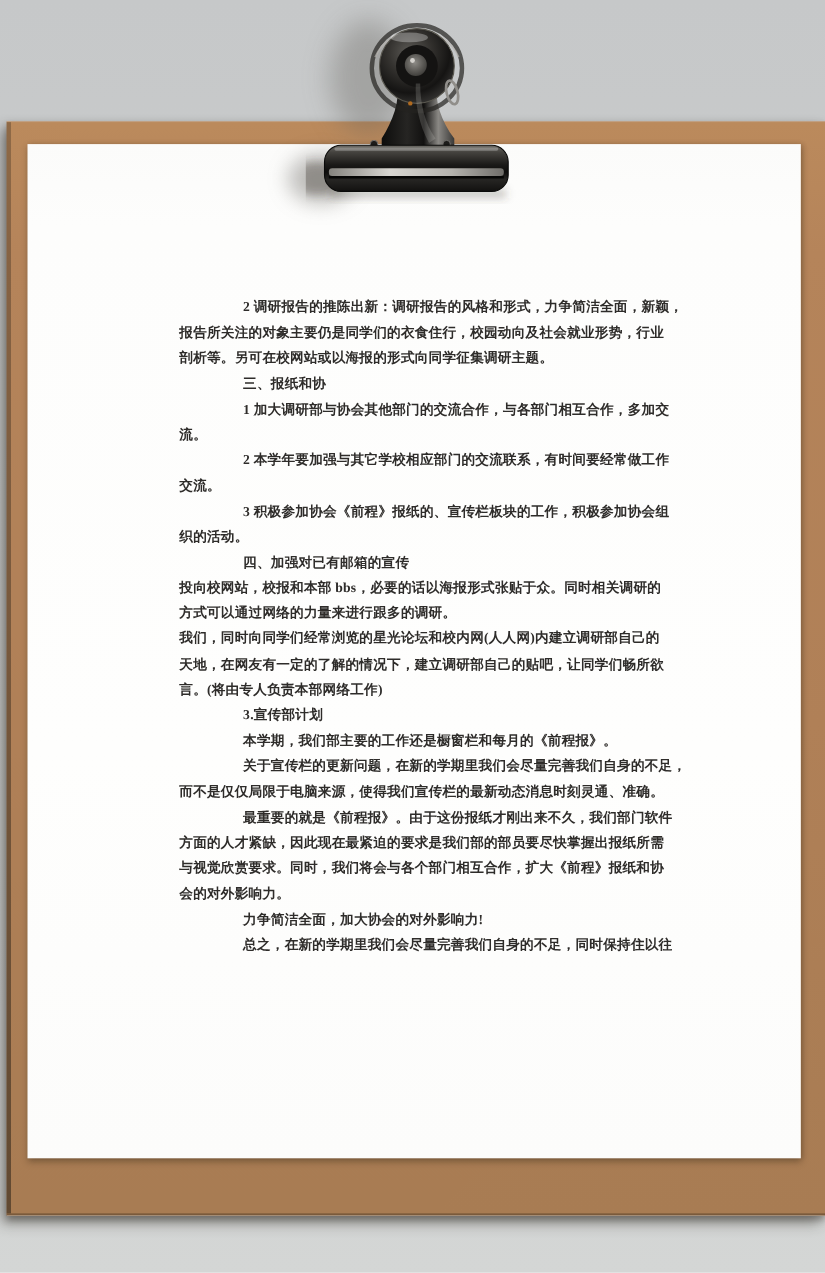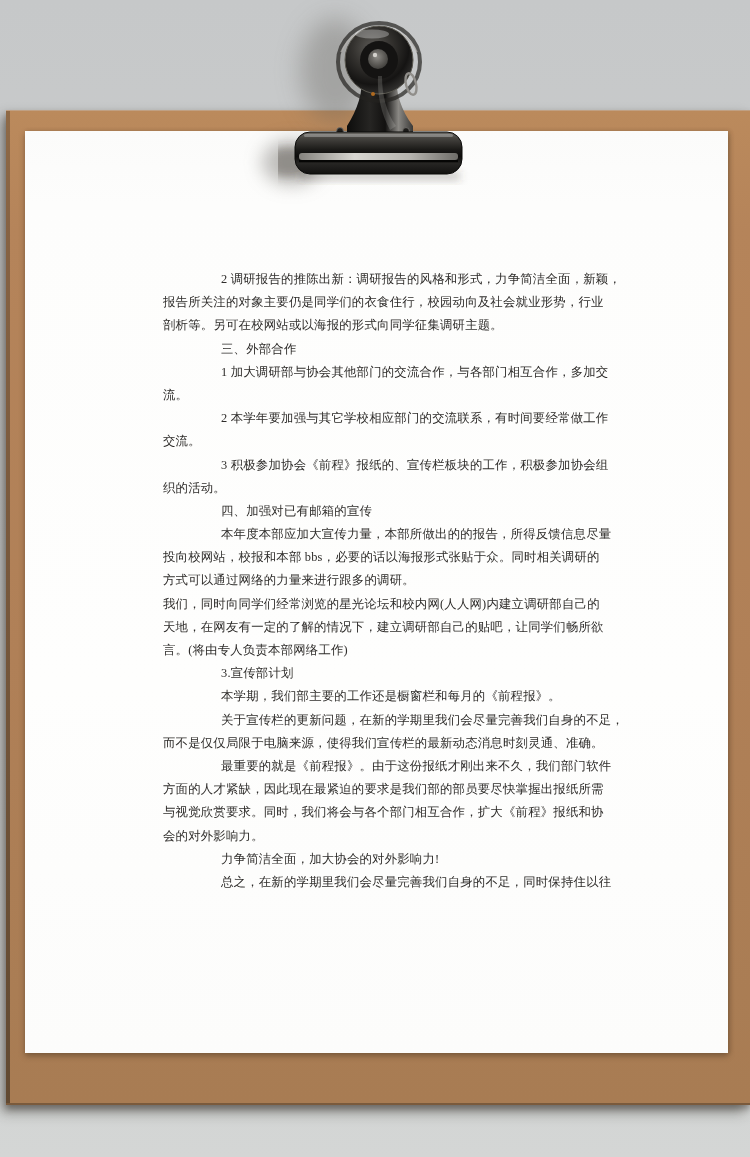--- a/index.html
+++ b/index.html
@@ -21,20 +21,21 @@
   }
   .paper{
     position:absolute;left:25px;top:131px;width:703px;height:922px;
     background:linear-gradient(180deg,#fbfbfa 0%,#fdfdfc 8%,#fefefd 60%,#fcfcfb 100%);
     box-shadow:0 3px 6px rgba(60,45,28,.40), 2px 0 4px rgba(60,45,28,.18);
   }
   .doc-text{
     position:absolute;left:163px;top:268px;width:440px;
     color:#2e2c2a;font-size:12.4px;line-height:23.2px;
     letter-spacing:.2px;
+    font-weight:bold;
   }
   .ln{white-space:nowrap;height:23.2px;}
   .ind{padding-left:58px;}
   .clip-wrap{position:absolute;left:278px;top:12px;width:200px;height:175px;}
   .clip-shadow-paper{
     position:absolute;left:262px;top:140px;width:60px;height:45px;border-radius:50%;
     background:rgba(88,84,78,.38);filter:blur(9px);
   }
   .clip-shadow-wall{
     position:absolute;left:300px;top:18px;width:70px;height:105px;border-radius:50%;
@@ -50,29 +51,28 @@
 
 <div class="paper"></div>
 
 <div class="clip-shadow-wall"></div>
 <div class="clip-shadow-paper"></div>
 
 <div class="doc-text">
   <div class="ln ind">2 调研报告的推陈出新：调研报告的风格和形式，力争简洁全面，新颖，</div>
   <div class="ln">报告所关注的对象主要仍是同学们的衣食住行，校园动向及社会就业形势，行业</div>
   <div class="ln">剖析等。另可在校网站或以海报的形式向同学征集调研主题。</div>
-  <div class="ln ind">三、外部合作</div>
+  <div class="ln ind">三、报纸和协</div>
   <div class="ln ind">1 加大调研部与协会其他部门的交流合作，与各部门相互合作，多加交</div>
   <div class="ln">流。</div>
   <div class="ln ind">2 本学年要加强与其它学校相应部门的交流联系，有时间要经常做工作</div>
   <div class="ln">交流。</div>
   <div class="ln ind">3 积极参加协会《前程》报纸的、宣传栏板块的工作，积极参加协会组</div>
   <div class="ln">织的活动。</div>
   <div class="ln ind">四、加强对已有邮箱的宣传</div>
-  <div class="ln ind">本年度本部应加大宣传力量，本部所做出的的报告，所得反馈信息尽量</div>
   <div class="ln">投向校网站，校报和本部 bbs，必要的话以海报形式张贴于众。同时相关调研的</div>
   <div class="ln">方式可以通过网络的力量来进行跟多的调研。</div>
   <div class="ln">我们，同时向同学们经常浏览的星光论坛和校内网(人人网)内建立调研部自己的</div>
   <div class="ln">天地，在网友有一定的了解的情况下，建立调研部自己的贴吧，让同学们畅所欲</div>
   <div class="ln">言。(将由专人负责本部网络工作)</div>
   <div class="ln ind">3.宣传部计划</div>
   <div class="ln ind">本学期，我们部主要的工作还是橱窗栏和每月的《前程报》。</div>
   <div class="ln ind">关于宣传栏的更新问题，在新的学期里我们会尽量完善我们自身的不足，</div>
   <div class="ln">而不是仅仅局限于电脑来源，使得我们宣传栏的最新动态消息时刻灵通、准确。</div>
   <div class="ln ind">最重要的就是《前程报》。由于这份报纸才刚出来不久，我们部门软件</div>

